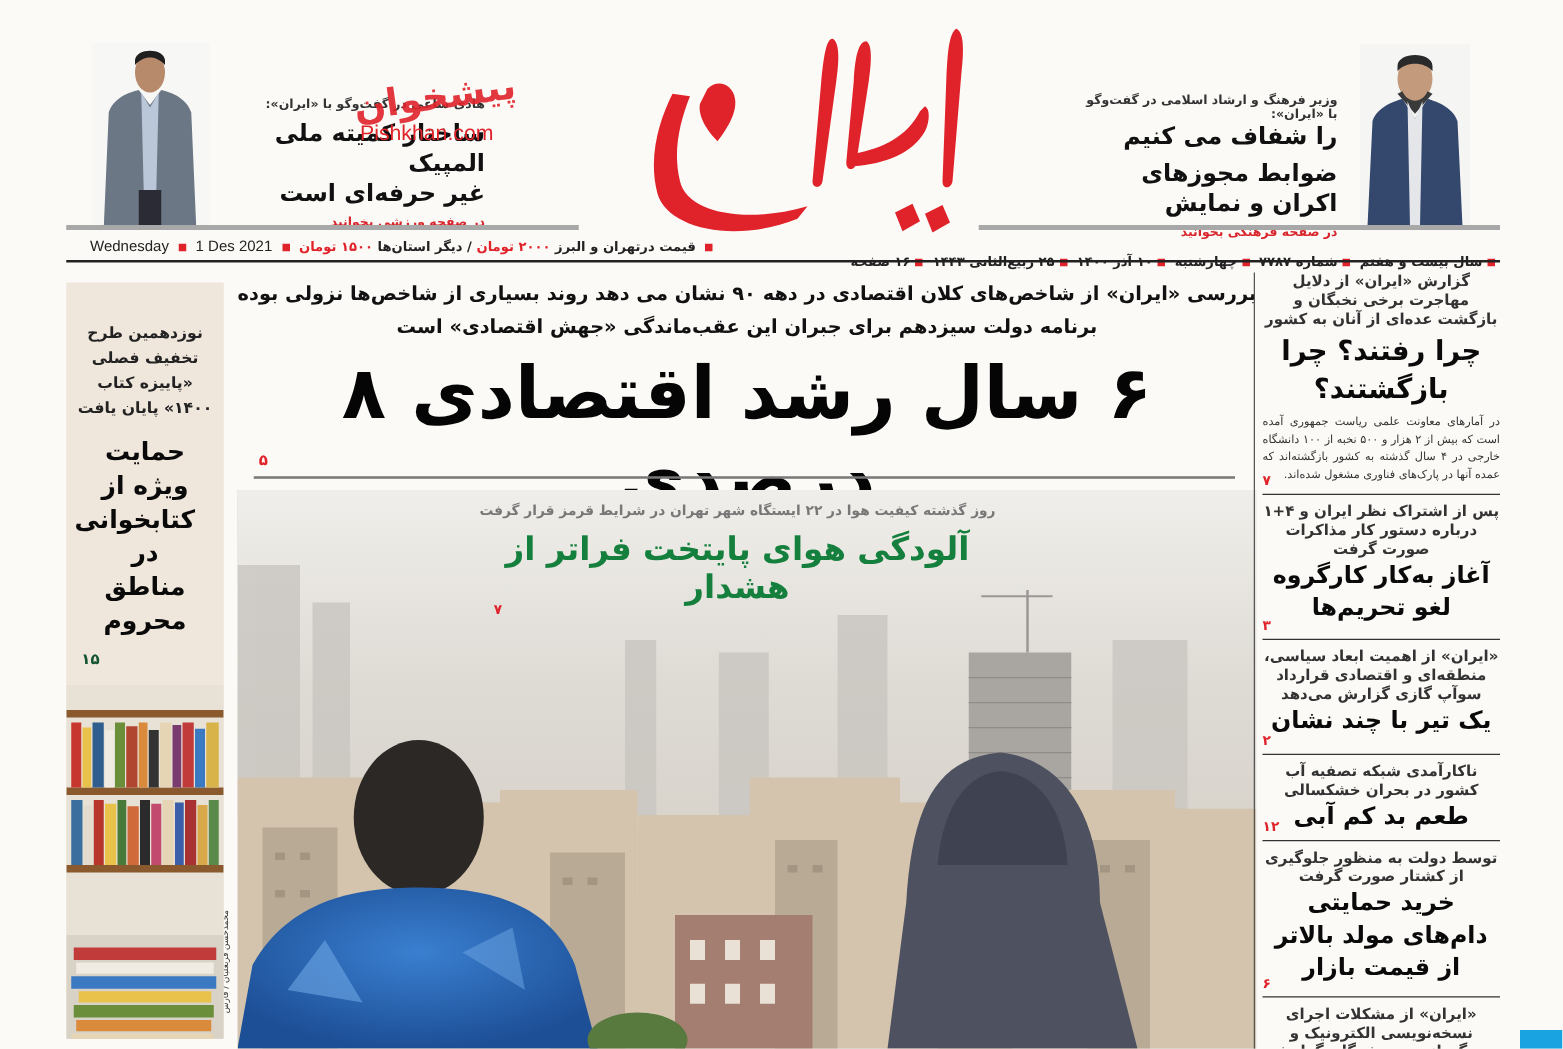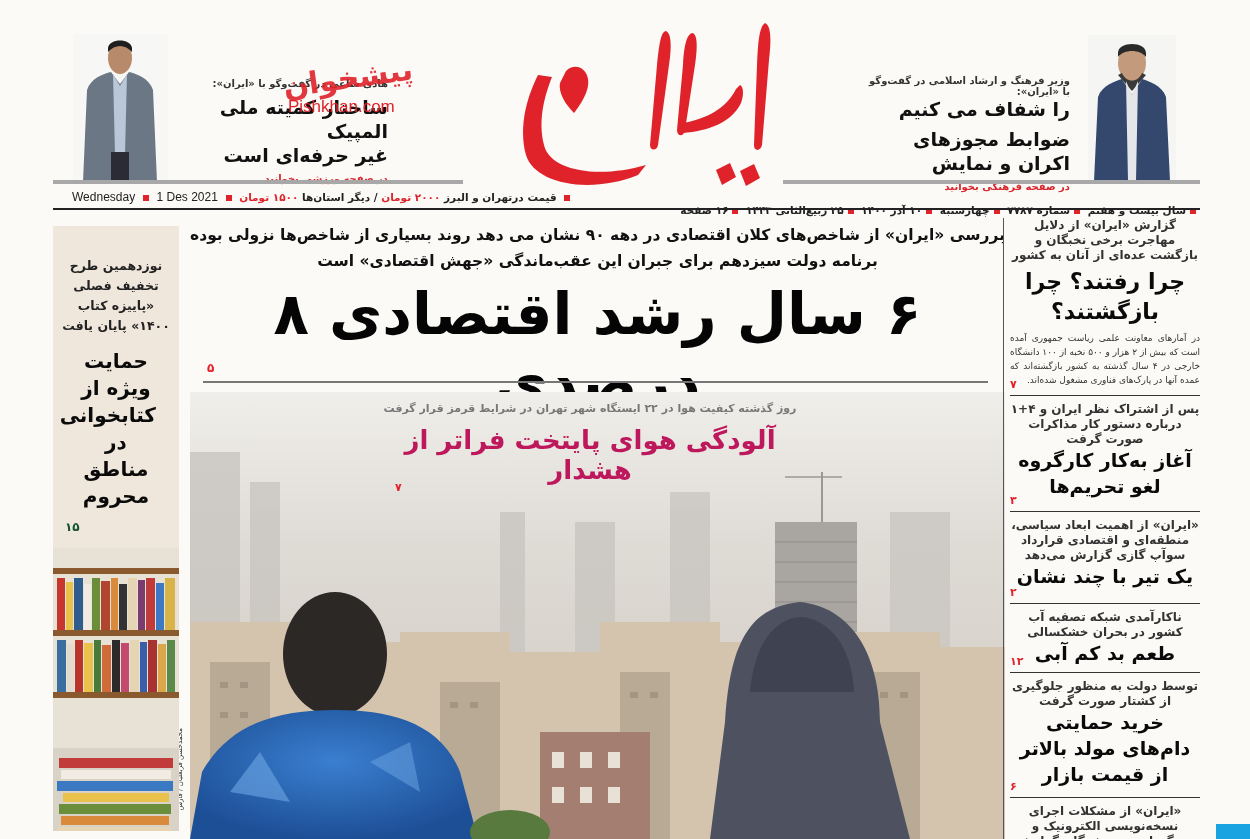--- a/index.html
+++ b/index.html
@@ -28,21 +28,21 @@
 
   
   .sub-deck { font-size: 15.5px; font-weight: bold; text-align: center; line-height: 26px; color: #111; }
   .headline { font-size: 58px; font-weight: 900; text-align: center; letter-spacing: -1px; color: #050505; font-family: "DejaVu Sans", sans-serif; }
   .pg { font-size: 12px; color: #e0232a; font-weight: bold; }
 
   
   .photo { left: 190px; top: 392px; width: 815px; height: 447px; overflow: hidden; background: #d9d6d0; }
   .photo svg { display: block; }
   .photo-kicker { font-size: 11px; font-weight: bold; color: #777; text-align: center; }
-  .photo-title { font-size: 26px; font-weight: 900; color: #be185d; text-align: center; }
+  .photo-title { font-size: 26px; font-weight: 900; color: #15803d; text-align: center; }
 
   
   .rcol { left: 1010px; top: 218px; width: 190px; }
   .story { text-align: center; direction: rtl; border-bottom: 1.5px solid #333; padding-bottom: 6px; margin-bottom: 6px; position: relative; }
   .story .k { font-size: 12px; font-weight: bold; color: #333; line-height: 15px; }
   .story .t { font-size: 19px; font-weight: 900; line-height: 26px; color: #0a0a0a; }
   .story .b { font-size: 9px; color: #333; line-height: 14px; text-align: justify; margin-top: 4px; }
   .story .p { position: absolute; left: 0; bottom: 4px; font-size: 11px; color: #e0232a; font-weight: bold; }
   .story.last { border-bottom: none; }
   .col-divider { left: 1003px; top: 218px; width: 1px; height: 621px; background: #555; }

